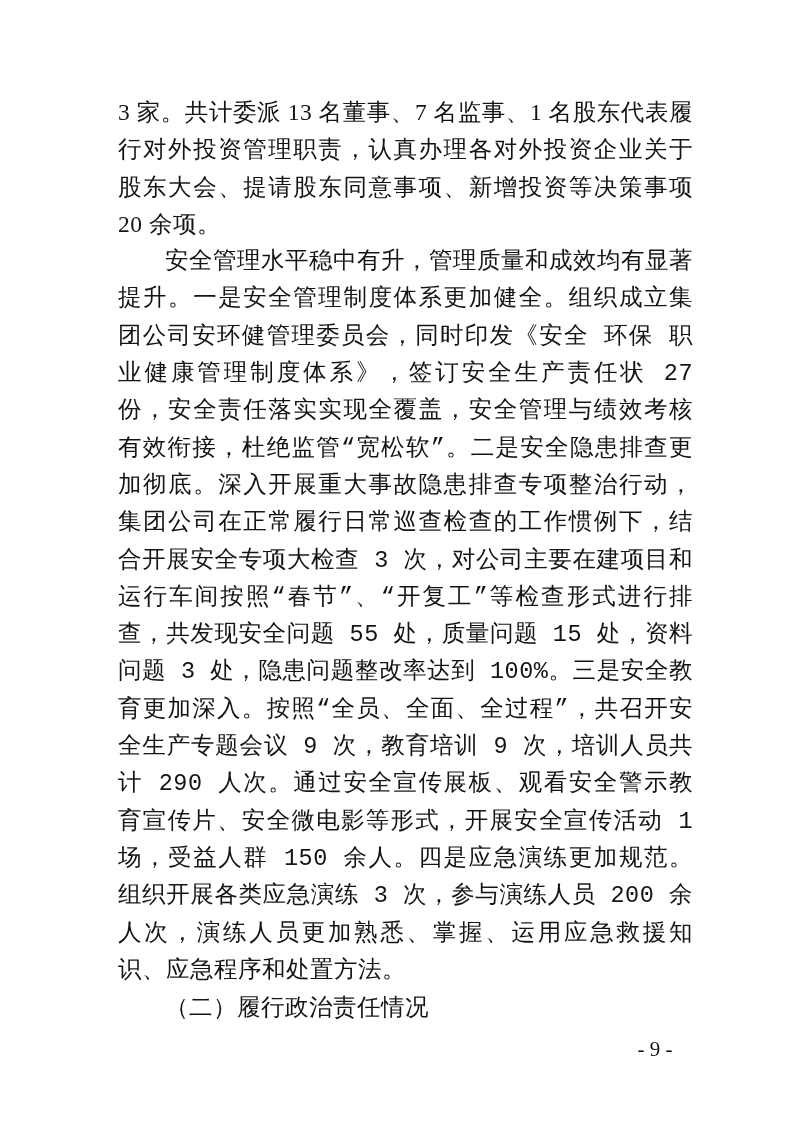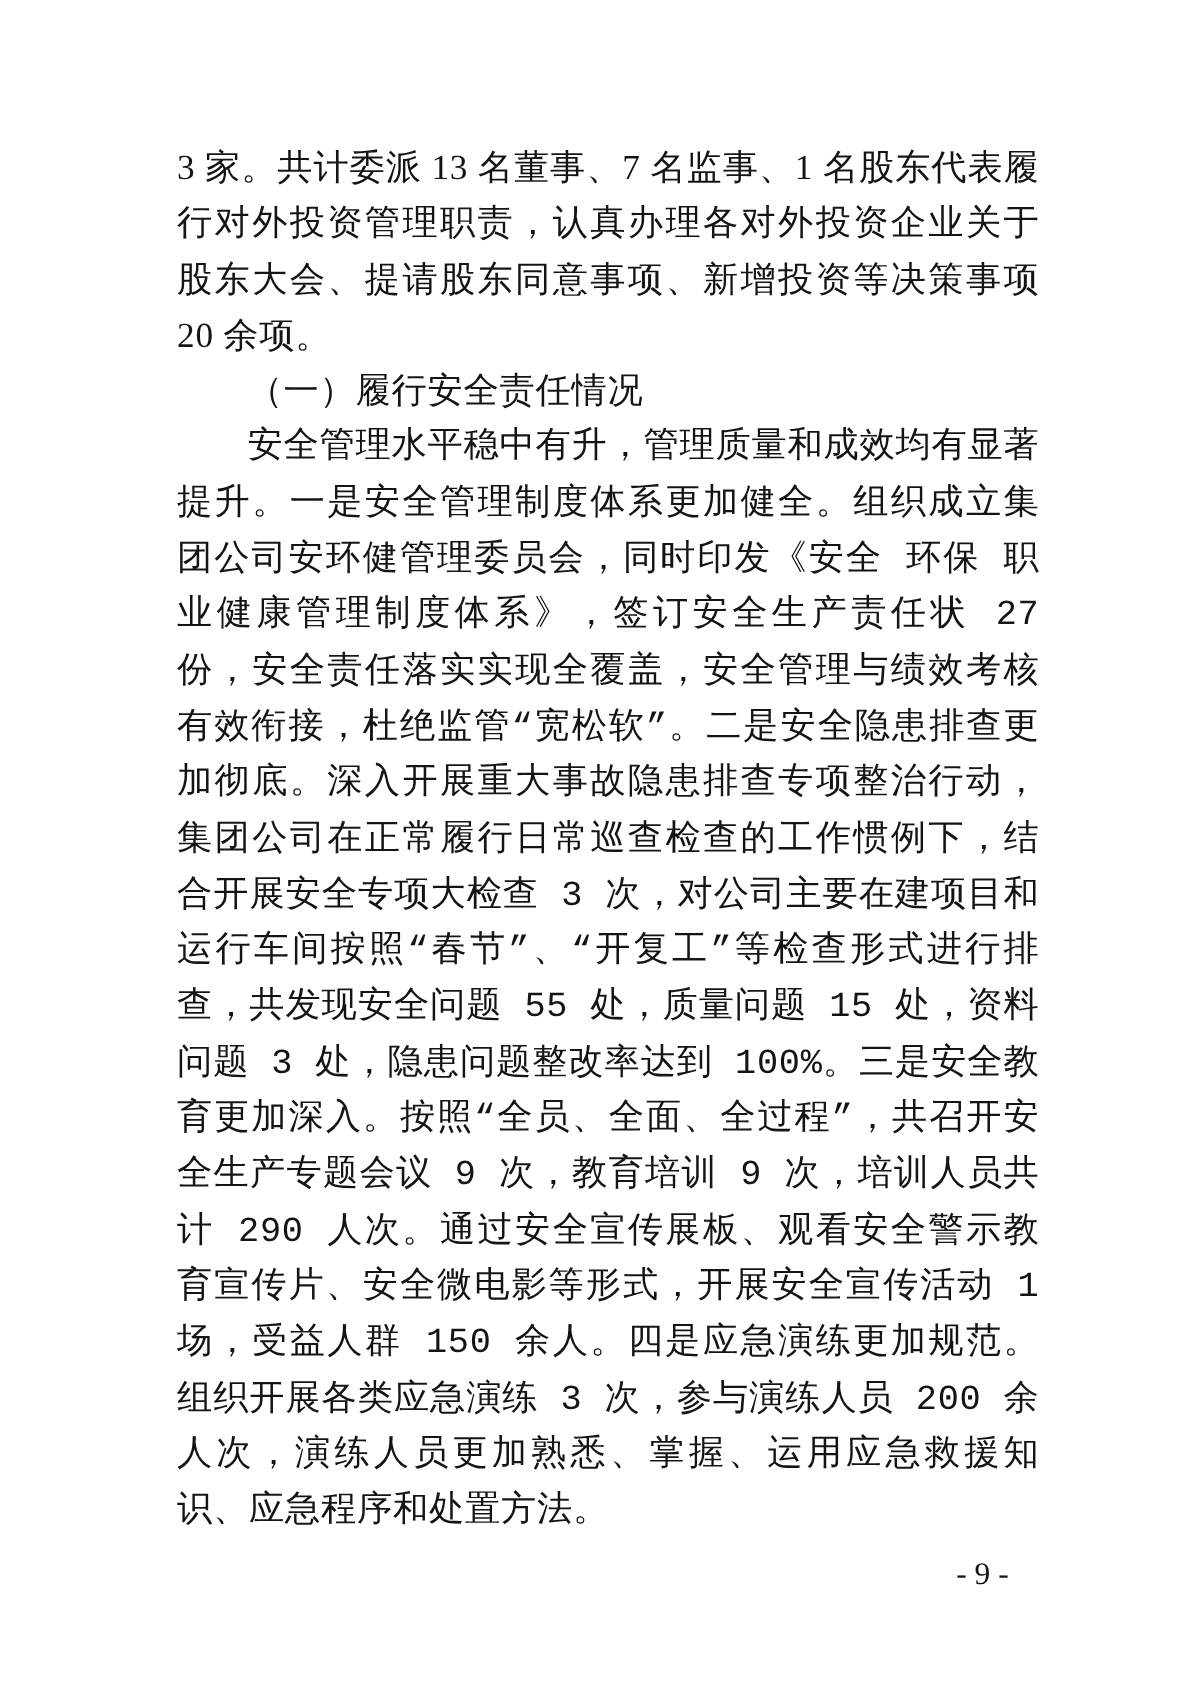--- a/index.html
+++ b/index.html
@@ -54,17 +54,17 @@
     line-height: 26px;
     color: #141414;
   }
 </style>
 </head>
 <body>
 
 <div class="page">
   <div class="content">
     <p class="para-continuation">3 家。共计委派 13 名董事、7 名监事、1 名股东代表履行对外投资管理职责，认真办理各对外投资企业关于股东大会、提请股东同意事项、新增投资等决策事项 20 余项。</p>
-    <p class="subsection-heading">（一）履行安全责任情况</p>
     <p class="para-indent">安全管理水平稳中有升，管理质量和成效均有显著提升。一是安全管理制度体系更加健全。组织成立集团公司安环健管理委员会，同时印发《安全 环保 职业健康管理制度体系》，签订安全生产责任状 27 份，安全责任落实实现全覆盖，安全管理与绩效考核有效衔接，杜绝监管“宽松软”。二是安全隐患排查更加彻底。深入开展重大事故隐患排查专项整治行动，集团公司在正常履行日常巡查检查的工作惯例下，结合开展安全专项大检查 3 次，对公司主要在建项目和运行车间按照“春节”、“开复工”等检查形式进行排查，共发现安全问题 55 处，质量问题 15 处，资料问题 3 处，隐患问题整改率达到 100%。三是安全教育更加深入。按照“全员、全面、全过程”，共召开安全生产专题会议 9 次，教育培训 9 次，培训人员共计 290 人次。通过安全宣传展板、观看安全警示教育宣传片、安全微电影等形式，开展安全宣传活动 1 场，受益人群 150 余人。四是应急演练更加规范。组织开展各类应急演练 3 次，参与演练人员 200 余人次，演练人员更加熟悉、掌握、运用应急救援知识、应急程序和处置方法。</p>
+    <p class="subsection-heading">（二）履行政治责任情况</p>
   </div>
   <div class="page-number">- 9 -</div>
 </div>
 
 </body></html>

